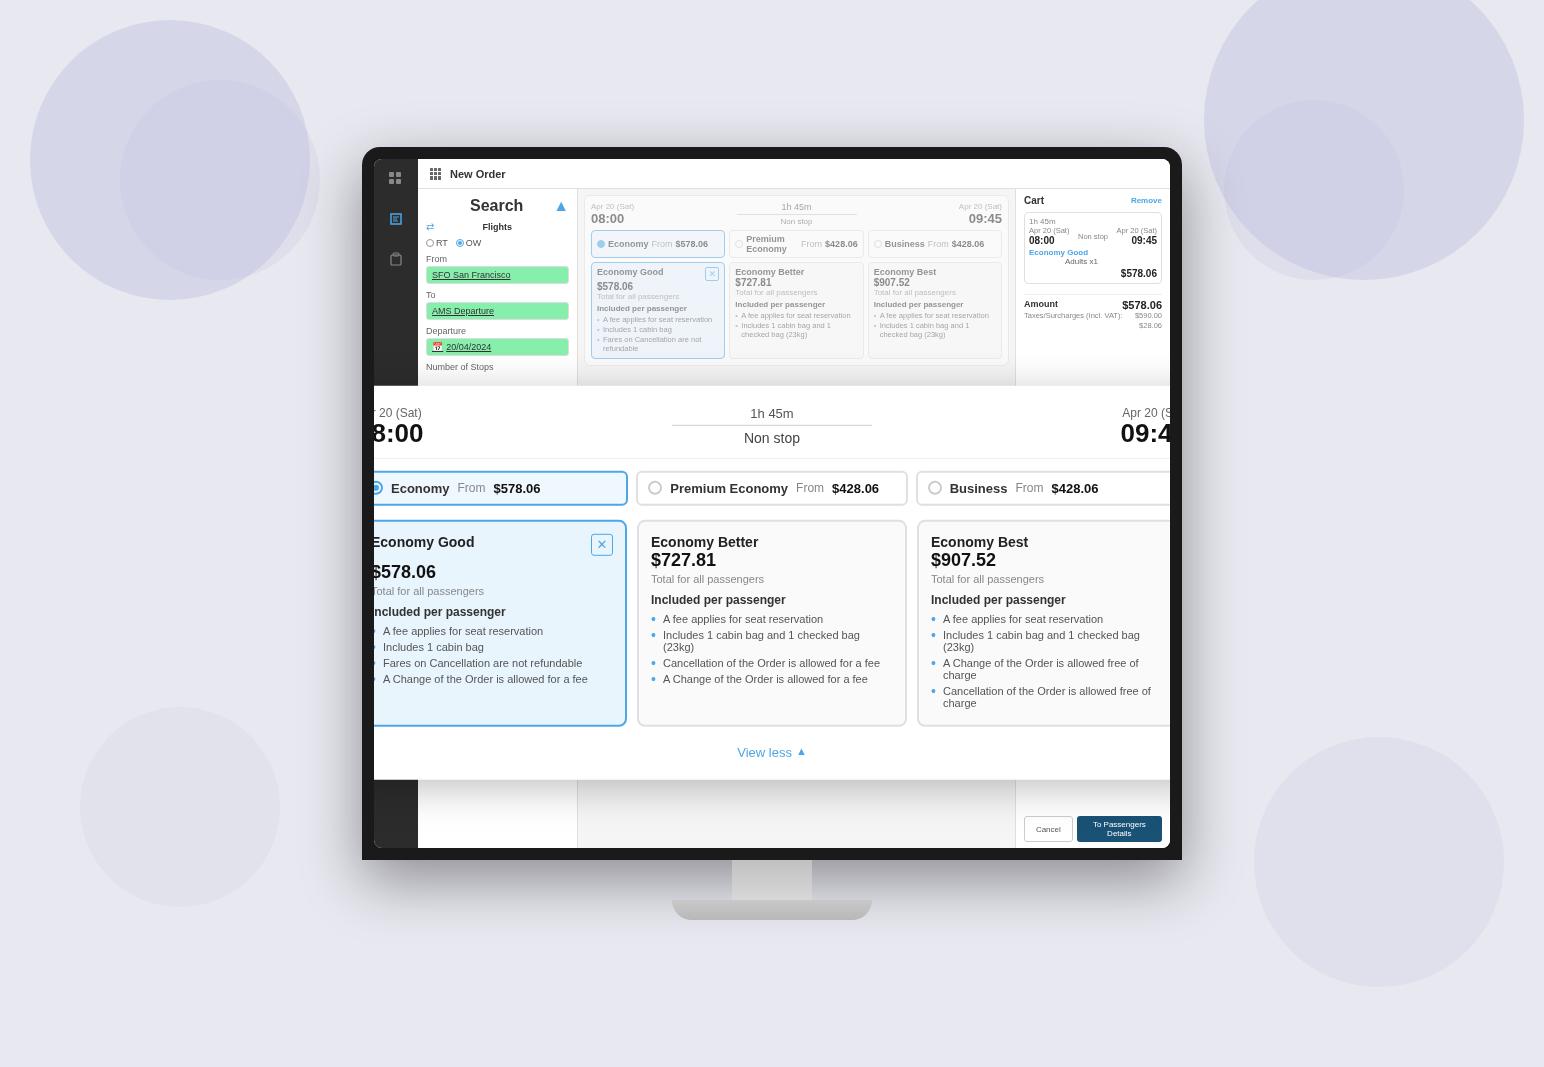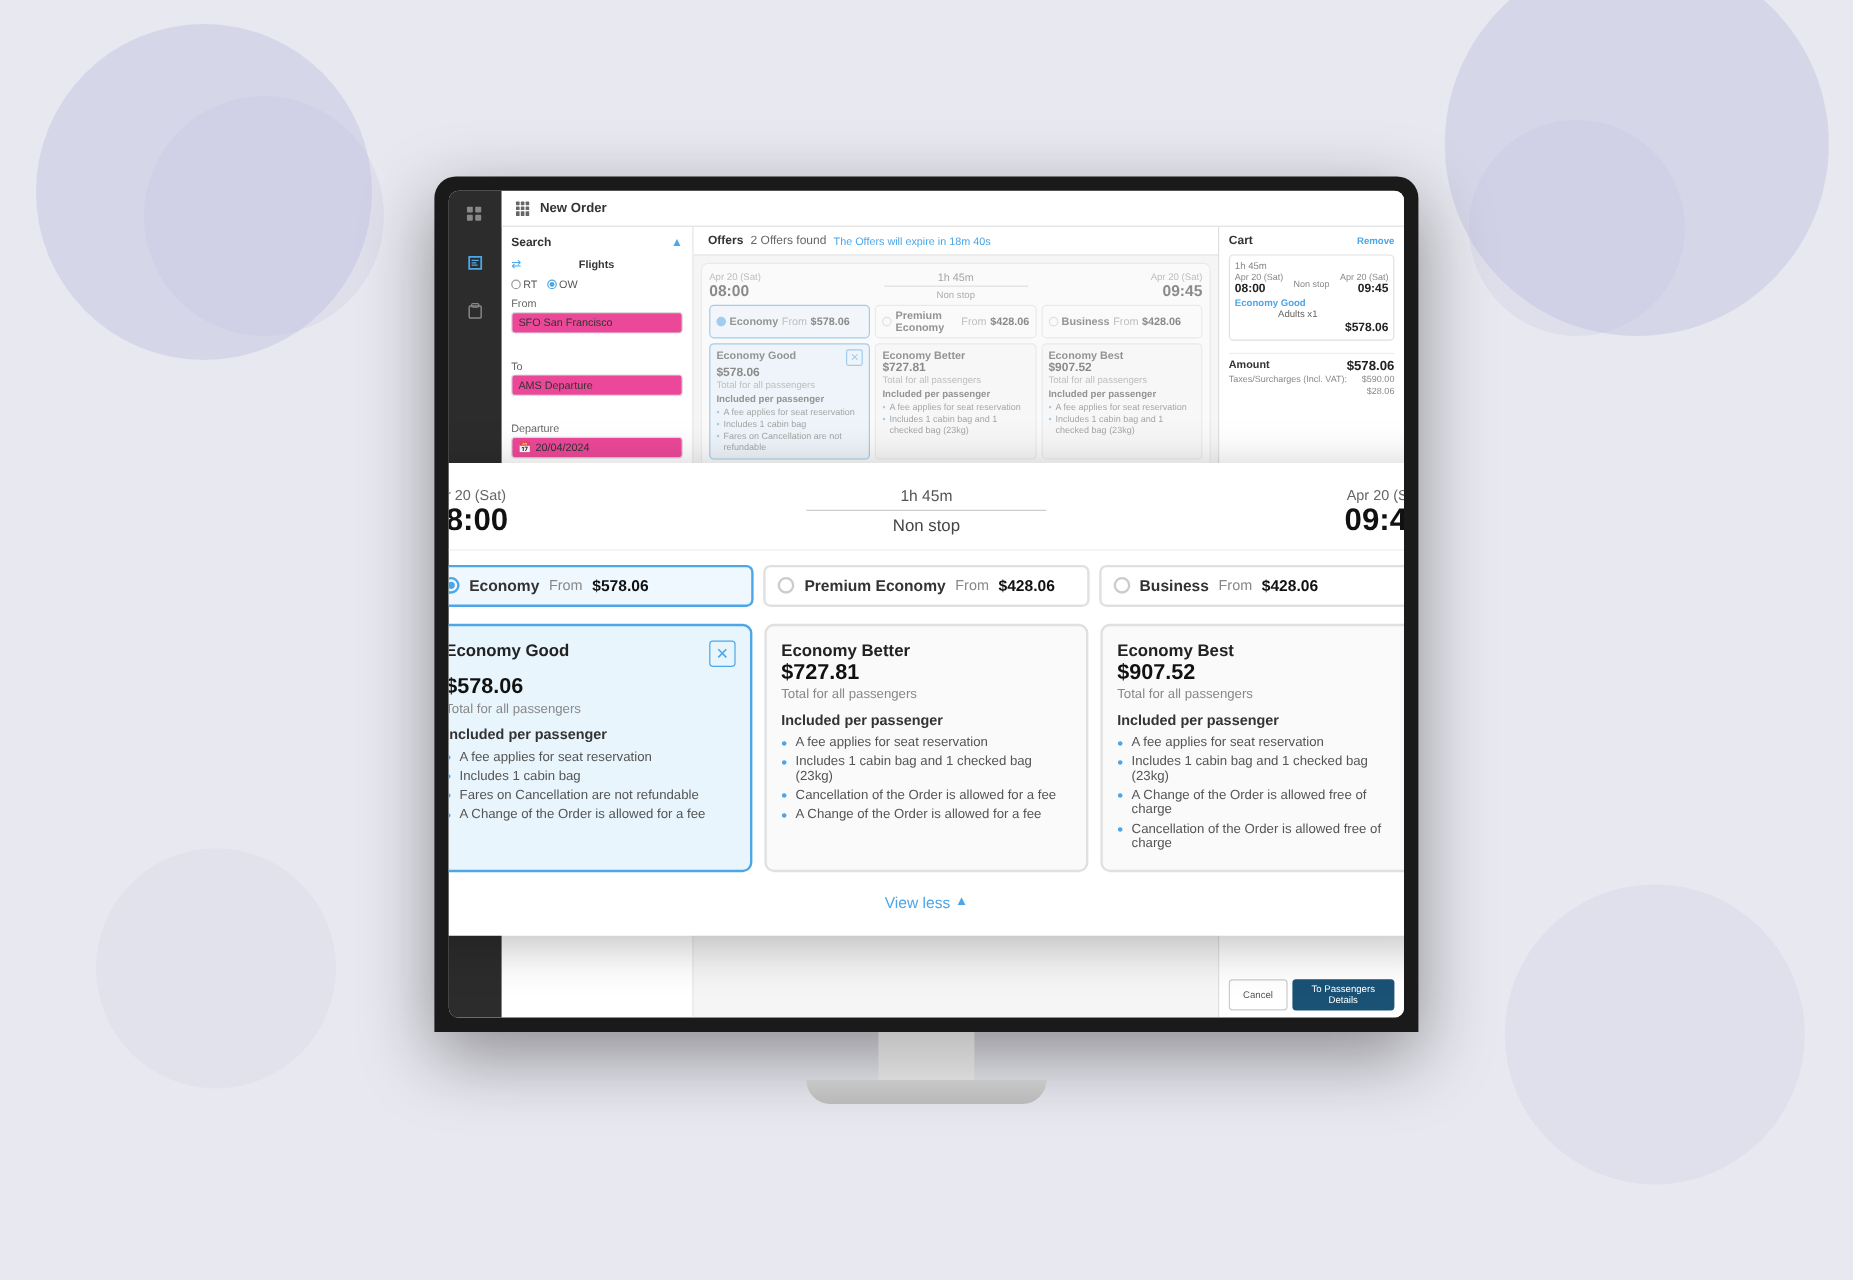--- a/index.html
+++ b/index.html
@@ -131,37 +131,39 @@
     
     .left-panel {
       width: 160px;
       background: #fff;
       border-right: 1px solid #e0e0e0;
       padding: 8px;
       flex-shrink: 0;
       font-size: 10px;
     }
     .panel-section-title {
-      font-size: 10px;
+      font-size: 16px;
       font-weight: 600;
       color: #333;
       margin-bottom: 6px;
       display: flex;
       align-items: center;
       justify-content: space-between;
+      margin-left: 44px;
     }
     .panel-label { color: #666; margin-bottom: 2px; font-size: 9px; }
     .panel-value {
-      background: #ec4899;
+      background: #86efac;
       border: 1px solid #ddd;
       border-radius: 3px;
       padding: 3px 5px;
       font-size: 9px;
       color: #333;
-      margin-bottom: 22px;
+      margin-bottom: 6px;
+      text-decoration: underline;
     }
     .radio-group { display: flex; gap: 8px; margin-bottom: 6px; align-items: center; }
     .radio-item { display: flex; align-items: center; gap: 2px; font-size: 9px; color: #555; }
     .radio-dot {
       width: 8px; height: 8px; border-radius: 50%;
       border: 1.5px solid #999;
       display: flex; align-items: center; justify-content: center;
     }
     .radio-dot.selected { border-color: #4da6e8; }
     .radio-dot.selected::after { content: ''; width: 4px; height: 4px; background: #4da6e8; border-radius: 50%; }
@@ -536,25 +538,20 @@
               <div class="panel-value" style="display:flex;align-items:center;gap:3px;">
                 <span>📅</span>
                 <span>20/04/2024</span>
               </div>
 
               <div class="panel-label">Number of Stops</div>
             </div>
 
             <div class="middle-panel">
 
-              <div class="offers-header">
-                <span class="offers-title">Offers</span>
-                <span class="offers-count">2 Offers found</span>
-                <span class="offers-expire">The Offers will expire in 18m 40s</span>
-              </div>
 
               <div class="flight-card" style="opacity:0.5;">
                 <div class="flight-route">
                   <div class="flight-time">
                     <div class="flight-date">Apr 20 (Sat)</div>
                     <div class="big">08:00</div>
                   </div>
                   <div class="flight-middle">
                     <div class="flight-duration">1h 45m</div>
                     <div class="flight-line"></div>

